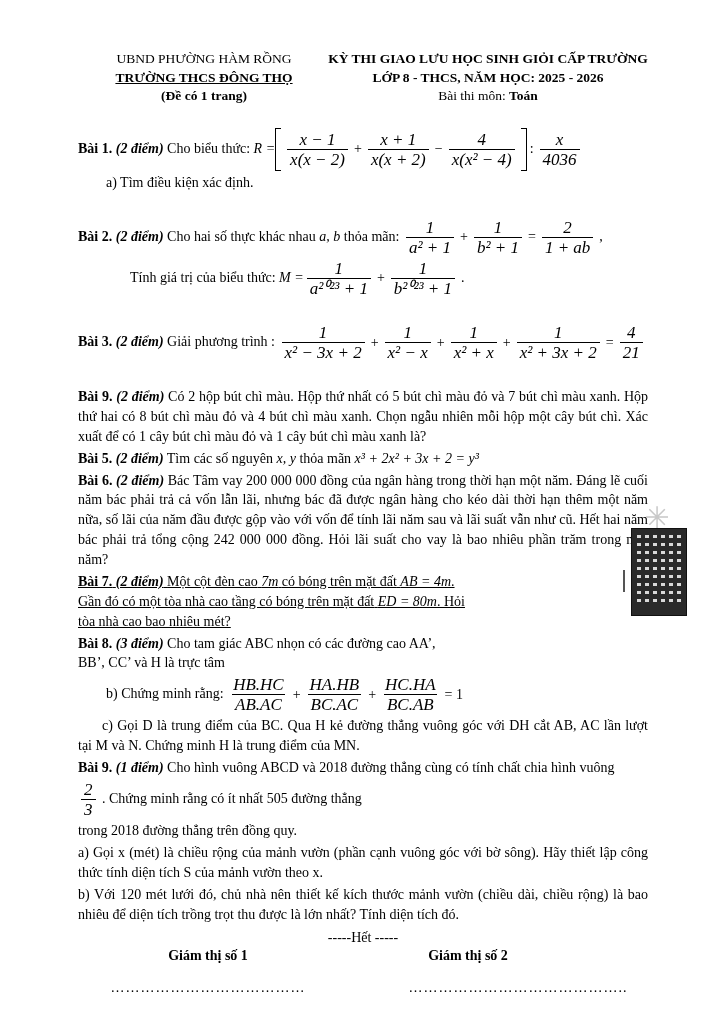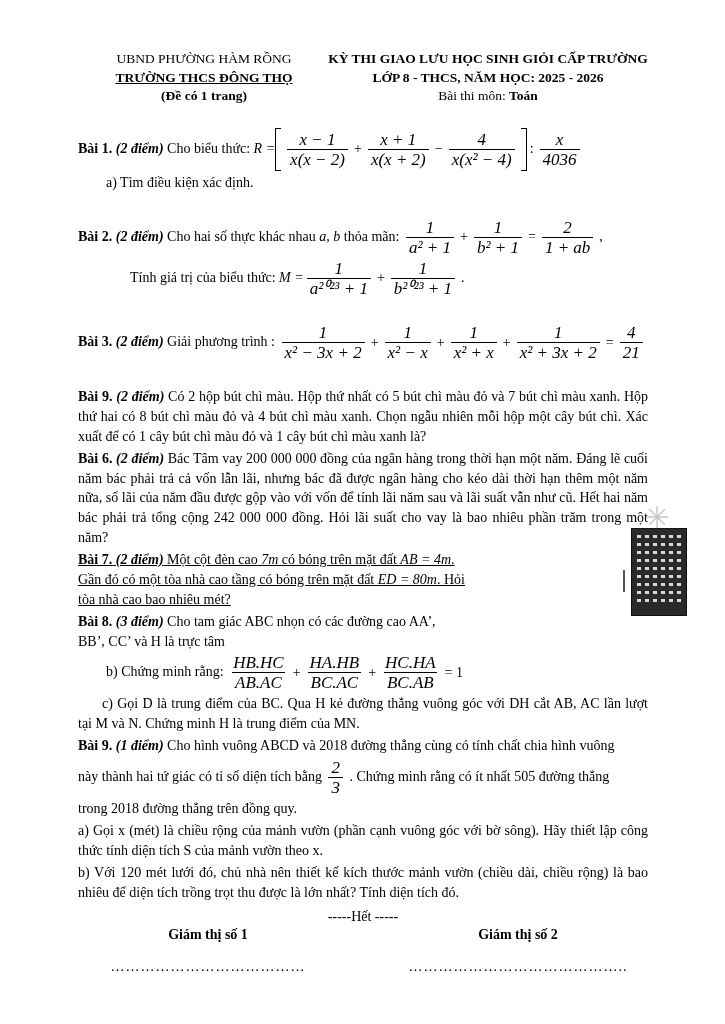--- a/index.html
+++ b/index.html
@@ -146,21 +146,21 @@
 
   
   .footer-end {
     text-align: center;
     font-size: 14px;
     margin-top: 6px;
   }
   .signs {
     display: flex;
     flex-direction: row;
-    justify-content: space-between;
+    justify-content: flex-start;
     margin-top: 2px;
     font-size: 14px;
     font-weight: bold;
   }
   .sign-left { width: 260px; text-align: center; }
   .sign-right { width: 260px; text-align: center; }
   .dots {
     display: flex;
     flex-direction: row;
     justify-content: space-between;
@@ -300,20 +300,28 @@
         </span>
       </span>
     </div>
 
     <div class="para">
       <span class="label">Bài 9.</span>
       <span class="bi">(2 điểm)</span>
       <span>Có 2 hộp bút chì màu. Hộp thứ nhất có 5 bút chì màu đỏ và 7 bút chì màu xanh. Hộp thứ hai có 8 bút chì màu đỏ và 4 bút chì màu xanh. Chọn ngẫu nhiên mỗi hộp một cây bút chì. Xác xuất để có 1 cây bút chì màu đỏ và 1 cây bút chì màu xanh là?</span>
     </div>
 
+    <div class="para tight">
+      <span class="label">Bài 5.</span>
+      <span class="bi">(2 điểm)</span>
+      <span>Tìm các số nguyên</span>
+      <span class="math">x, y</span>
+      <span>thỏa mãn</span>
+      <span class="math">x³ + 2x² + 3x + 2 = y³</span>
+    </div>
 
     <div class="para tight">
       <span class="label">Bài 6.</span>
       <span class="bi">(2 điểm)</span>
       <span>Bác Tâm vay 200 000 000 đồng của ngân hàng trong thời hạn một năm. Đáng lẽ cuối năm bác phải trả cả vốn lẫn lãi, nhưng bác đã được ngân hàng cho kéo dài thời hạn thêm một năm nữa, số lãi của năm đầu được gộp vào với vốn để tính lãi năm sau và lãi suất vẫn như cũ. Hết hai năm bác phải trả tổng cộng 242 000 000 đồng. Hỏi lãi suất cho vay là bao nhiêu phần trăm trong một năm?</span>
     </div>
 
     <div class="para tight" style="width:470px;text-decoration:underline;">
       <span class="label">Bài 7.</span>
       <span class="bi">(2 điểm)</span>
@@ -358,21 +366,20 @@
     <div class="para tight">
       <span style="display:inline-block;width:24px;"></span><span>c) Gọi D là trung điểm của BC. Qua H kẻ đường thẳng vuông góc với DH cắt AB, AC lần lượt tại M và N. Chứng minh H là trung điểm của MN.</span>
     </div>
 
     <div class="para tight">
       <span class="label">Bài 9.</span>
       <span class="bi">(1 điểm)</span>
       <span>Cho hình vuông ABCD và 2018 đường thẳng cùng có tính chất chia hình vuông</span>
     </div>
     <div class="para tight">
-      <span>này thành hai tứ giác có tỉ số diện tích bằng</span>
       <span class="frac math">
         <span class="num">2</span>
         <span class="den">3</span>
       </span>
       <span>. Chứng minh rằng có ít nhất 505 đường thẳng</span>
     </div>
     <div class="para tight">trong 2018 đường thẳng trên đồng quy.</div>
 
     <div class="para tight">a) Gọi x (mét) là chiều rộng của mảnh vườn (phần cạnh vuông góc với bờ sông). Hãy thiết lập công thức tính diện tích S của mảnh vườn theo x.</div>
     <div class="para tight">b) Với 120 mét lưới đó, chủ nhà nên thiết kế kích thước mảnh vườn (chiều dài, chiều rộng) là bao nhiêu để diện tích trồng trọt thu được là lớn nhất? Tính diện tích đó.</div>

